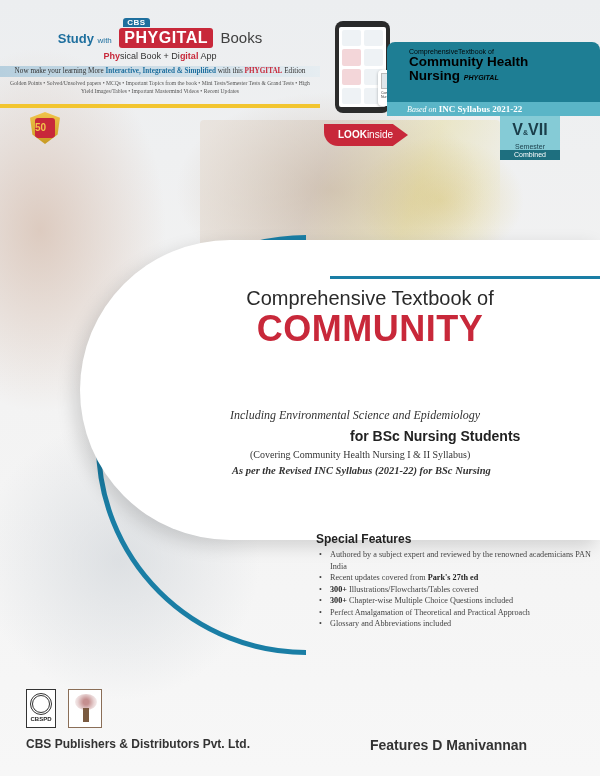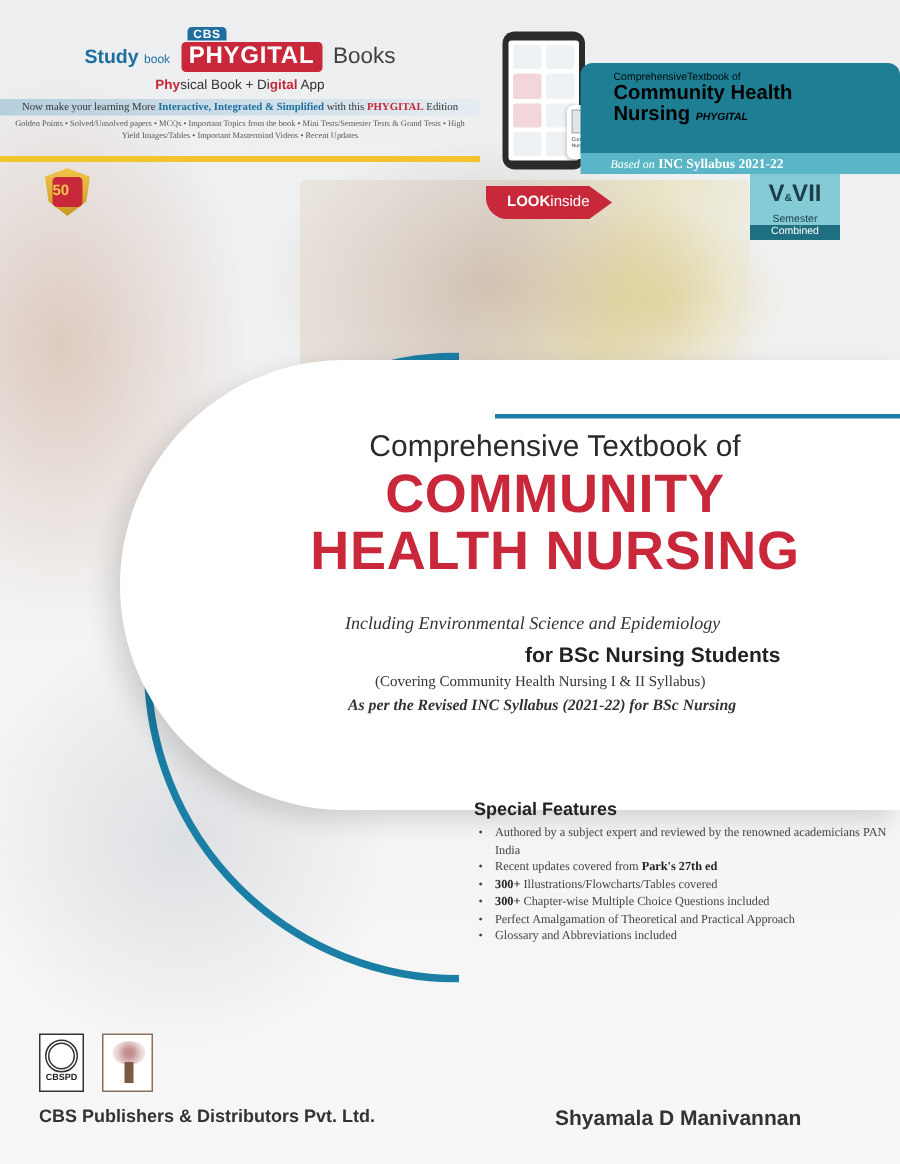--- a/index.html
+++ b/index.html
@@ -111,21 +111,21 @@
   .author { position: absolute; left: 370px; top: 737px; font-size: 14px; font-weight: bold; color: #333; }
 </style>
 </head>
 <body>
 
 <div class="bg-photo"></div>
 <div class="photo-frame"></div>
 
 <div class="top-header">
   <div class="phygital-line">
-    <span class="study-with"><span>Study</span> <small>book</small></span>
+    <span class="study-with"><span>Study</span> <small>with</small></span>
     <span class="phygital-badge">
       <span class="cbs-tag">CBS</span>
       <span>PHYGITAL</span>
     </span>
     <span class="books-word">Books</span>
   </div>
   <div class="phys-digital">
     <b>Phy</b><span>sical Book + Di</span><b>gital</b><span> App</span>
   </div>
   <div class="strip">
@@ -177,21 +177,20 @@
 
 <div class="circle-ring">
     <div class="ring"></div>
   </div>
 <div class="white-disc"></div>
 <div class="blue-topline"></div>
 
 <div class="main-title">
   <div class="pre">Comprehensive Textbook of</div>
   <div class="t1">COMMUNITY</div>
-  <div class="t2">HEALTH NURSING</div>
 </div>
 <div class="subtitle-it">Including Environmental Science and Epidemiology</div>
 <div class="for-bsc">for BSc Nursing Students</div>
 <div class="covering">(Covering Community Health Nursing I &amp; II Syllabus)</div>
 <div class="as-per">As per the Revised INC Syllabus (2021-22) for BSc Nursing</div>
 
 <div class="special">
   <h3>Special Features</h3>
   <ul>
     <li><b></b><span>Authored by a subject expert and reviewed by the renowned academicians PAN India</span><b></b></li>
@@ -207,13 +206,13 @@
   <div class="logo-cbspd">
     <div class="circ"></div>
     <div class="lbl">CBSPD</div>
   </div>
   <div class="logo-tree">
     <div class="canopy"></div>
       <div class="trunk"></div>
   </div>
 </div>
 <div class="publisher">CBS Publishers &amp; Distributors Pvt. Ltd.</div>
-<div class="author">Shyamala D Manivannan</div>
+<div class="author">Features D Manivannan</div>
 
 </body></html>

